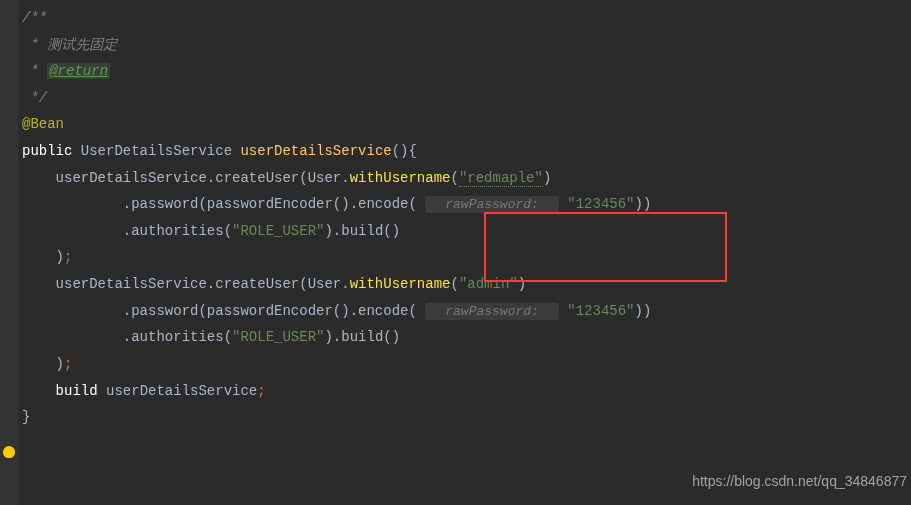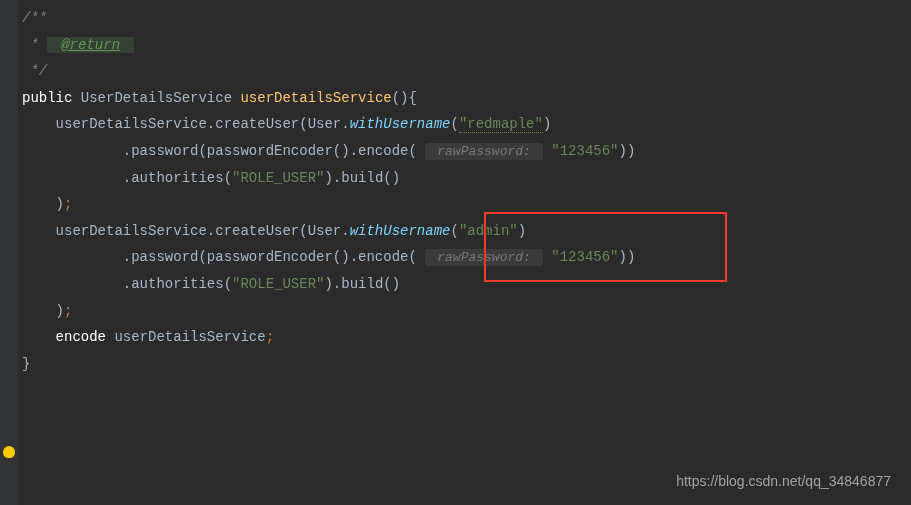--- a/index.html
+++ b/index.html
@@ -22,42 +22,42 @@
       width: 18px;
       background: #313335;
     }
     .code-area {
       padding: 5px 0 0 22px;
       position: relative;
     }
     .line { white-space: pre; }
     .comment { color: #808080; font-style: italic; }
     .doctag { color: #629755; font-style: italic; text-decoration: underline; }
-    .doctag-bg { background: #344134; padding: 0 14px; }
+    .doctag-bg { background: #344134; padding: 0 2px; }
     .annotation { color: #bbb529; }
     .keyword { color: #ffffff; }
     .type { color: #a9b7c6; }
     .method-decl { color: #ffc66d; }
-    .static-call { color: #7dd3fc; font-style: italic; }
+    .static-call { color: #fde047; }
     .string { color: #6a8759; }
     .string-dotted { color: #6a8759; border-bottom: 1px dotted #6a8759; }
-    .param-hint { color: #787878; font-style: italic; background: #3b3b3b; padding: 1px 12px; border-radius: 3px; font-size: 13px; }
+    .param-hint { color: #787878; font-style: italic; background: #3b3b3b; padding: 1px 20px; border-radius: 3px; font-size: 13px; }
     .semi { color: #cc7832; }
     .redbox {
       position: absolute;
       border: 2px solid #ff3b30;
       left: 484px;
       top: 212px;
       width: 243px;
       height: 70px;
       pointer-events: none;
     }
     .watermark {
       position: absolute;
-      right: 20px;
+      right: 4px;
       bottom: 10px;
       color: #b8b8b8;
       font-family: Arial, sans-serif;
       font-style: normal;
       font-size: 14px;
       opacity: 0.85;
       text-align: center;
     }
     .bulb {
       position: absolute;
@@ -70,30 +70,32 @@
     }
   </style>
 </head>
 <body>
 
 <div class="gutter"></div>
 <div class="bulb"></div>
 
 <div class="code-area">
   <div class="line"><span class="comment">/**</span></div>
+  <div class="line"><span class="comment"><span> * </span><span>测试先固定</span></span></div>
   <div class="line"><span class="comment"><span> * </span></span><span class="doctag doctag-bg">@return</span></div>
   <div class="line"><span class="comment"> */</span></div>
+  <div class="line"><span class="annotation">@Bean</span></div>
   <div class="line"><span class="keyword">public </span><span class="type">UserDetailsService </span><span class="method-decl">userDetailsService</span><span>(){</span></div>
   <div class="line"><span>    userDetailsService.createUser(User.</span><span class="static-call">withUsername</span><span>(</span><span class="string-dotted">"redmaple"</span><span>)</span></div>
   <div class="line"><span>            .password(passwordEncoder().encode( </span><span class="param-hint">rawPassword:</span><span> </span><span class="string">"123456"</span><span>))</span></div>
   <div class="line"><span>            .authorities(</span><span class="string">"ROLE_USER"</span><span>).build()</span></div>
   <div class="line"><span>    )</span><span class="semi">;</span></div>
   <div class="line"><span>    userDetailsService.createUser(User.</span><span class="static-call">withUsername</span><span>(</span><span class="string">"admin"</span><span>)</span></div>
   <div class="line"><span>            .password(passwordEncoder().encode( </span><span class="param-hint">rawPassword:</span><span> </span><span class="string">"123456"</span><span>))</span></div>
   <div class="line"><span>            .authorities(</span><span class="string">"ROLE_USER"</span><span>).build()</span></div>
   <div class="line"><span>    )</span><span class="semi">;</span></div>
-  <div class="line"><span>    </span><span class="keyword">encode </span><span>userDetailsService</span><span class="semi">;</span></div>
+  <div class="line"><span>    </span><span class="keyword">build </span><span>userDetailsService</span><span class="semi">;</span></div>
   <div class="line"><span>}</span></div>
 
   <div class="redbox"></div>
 </div>
 
 <div class="watermark">https://blog.csdn.net/qq_34846877</div>
 
 </body></html>

